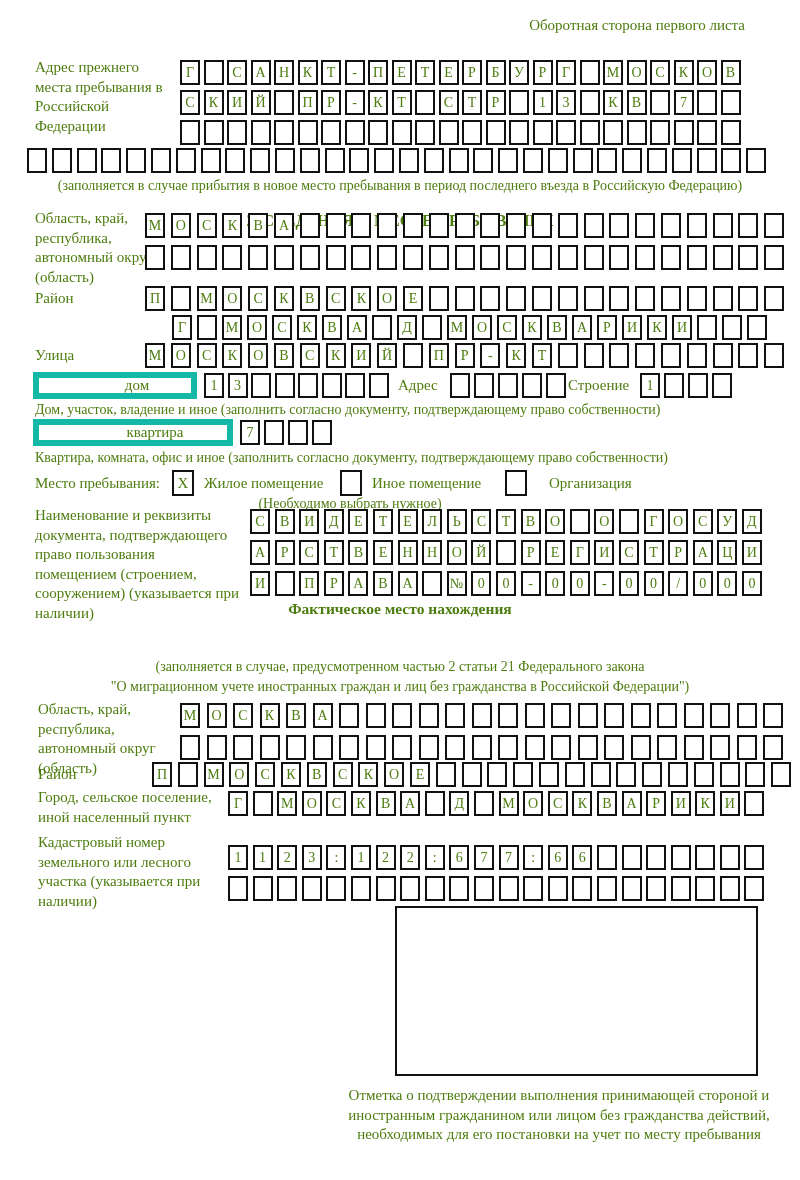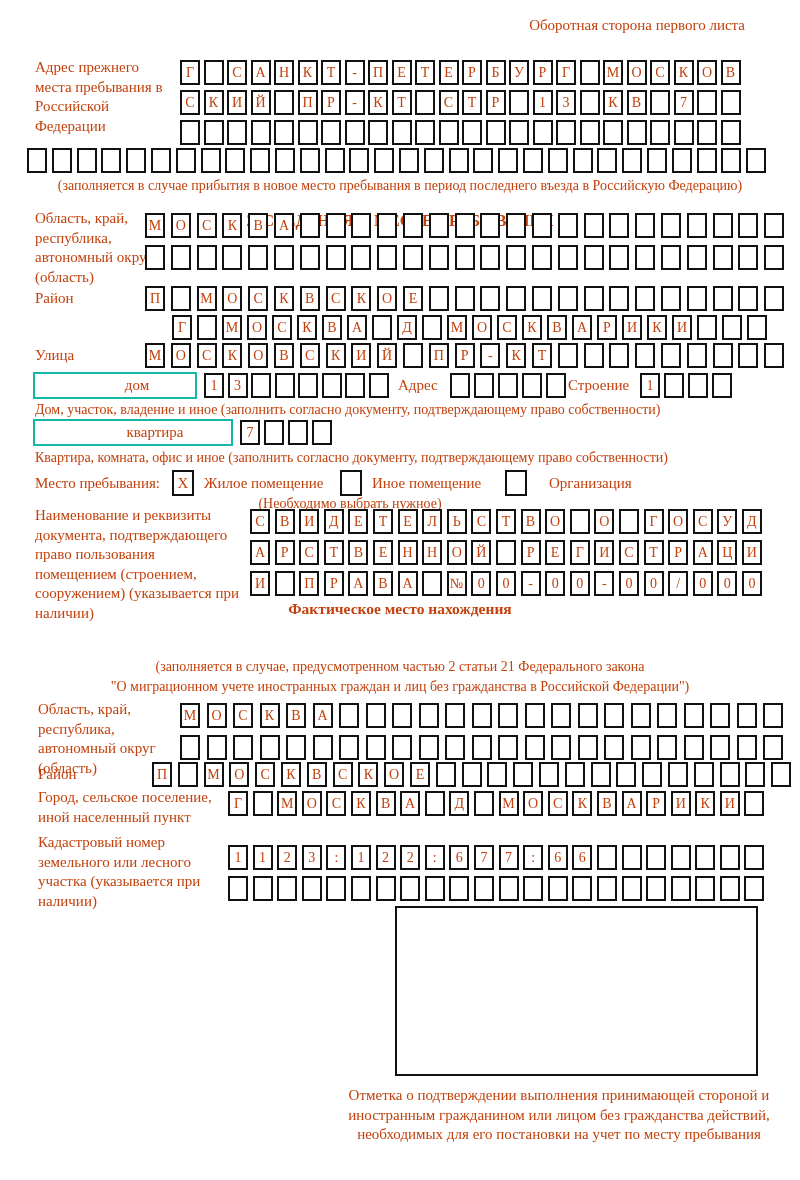--- a/index.html
+++ b/index.html
@@ -1,38 +1,38 @@
 <!DOCTYPE html>
 <html lang="ru"><head>
 <meta charset="utf-8">
 <style>
   html,body{margin:0;padding:0;background:#e8e8e8;}
   .page{
     position:relative;
     width:800px;height:1180px;
     margin:0 auto;
     background:#ffffff;
-    color:#c2410c;
+    color:#4d7c0f;
     font-family:"Liberation Serif","DejaVu Serif",serif;
     overflow:hidden;
   }
   .abs{position:absolute;}
   .lbl{font-size:15px;line-height:1.3;}
   .note{font-size:14px;line-height:1.25;}
   .center{text-align:center;width:100%;left:0;}
   .h-bold{font-weight:bold;font-size:16px;}
   .cells{display:flex;column-gap:var(--g,4px);}
   .cell{
     flex:0 0 20px;width:20px;height:25px;
     border:2px solid #111;box-sizing:border-box;
     display:flex;align-items:center;justify-content:center;
     font-size:14px;line-height:1;background:#fff;
   }
   .widebox{
-    border:2px solid #14b8a6;box-sizing:border-box;height:27px;
+    border:6px solid #14b8a6;box-sizing:border-box;height:27px;
     display:flex;align-items:center;justify-content:center;
     font-size:15px;background:#fff;padding-left:44px;
   }
   .cb{
     display:inline-flex;width:22px;height:26px;
     border:2px solid #111;box-sizing:border-box;
     align-items:center;justify-content:center;
     font-size:15px;background:#fff;
   }
   .stampbox{border:2px solid #111;box-sizing:border-box;background:#fff;}

